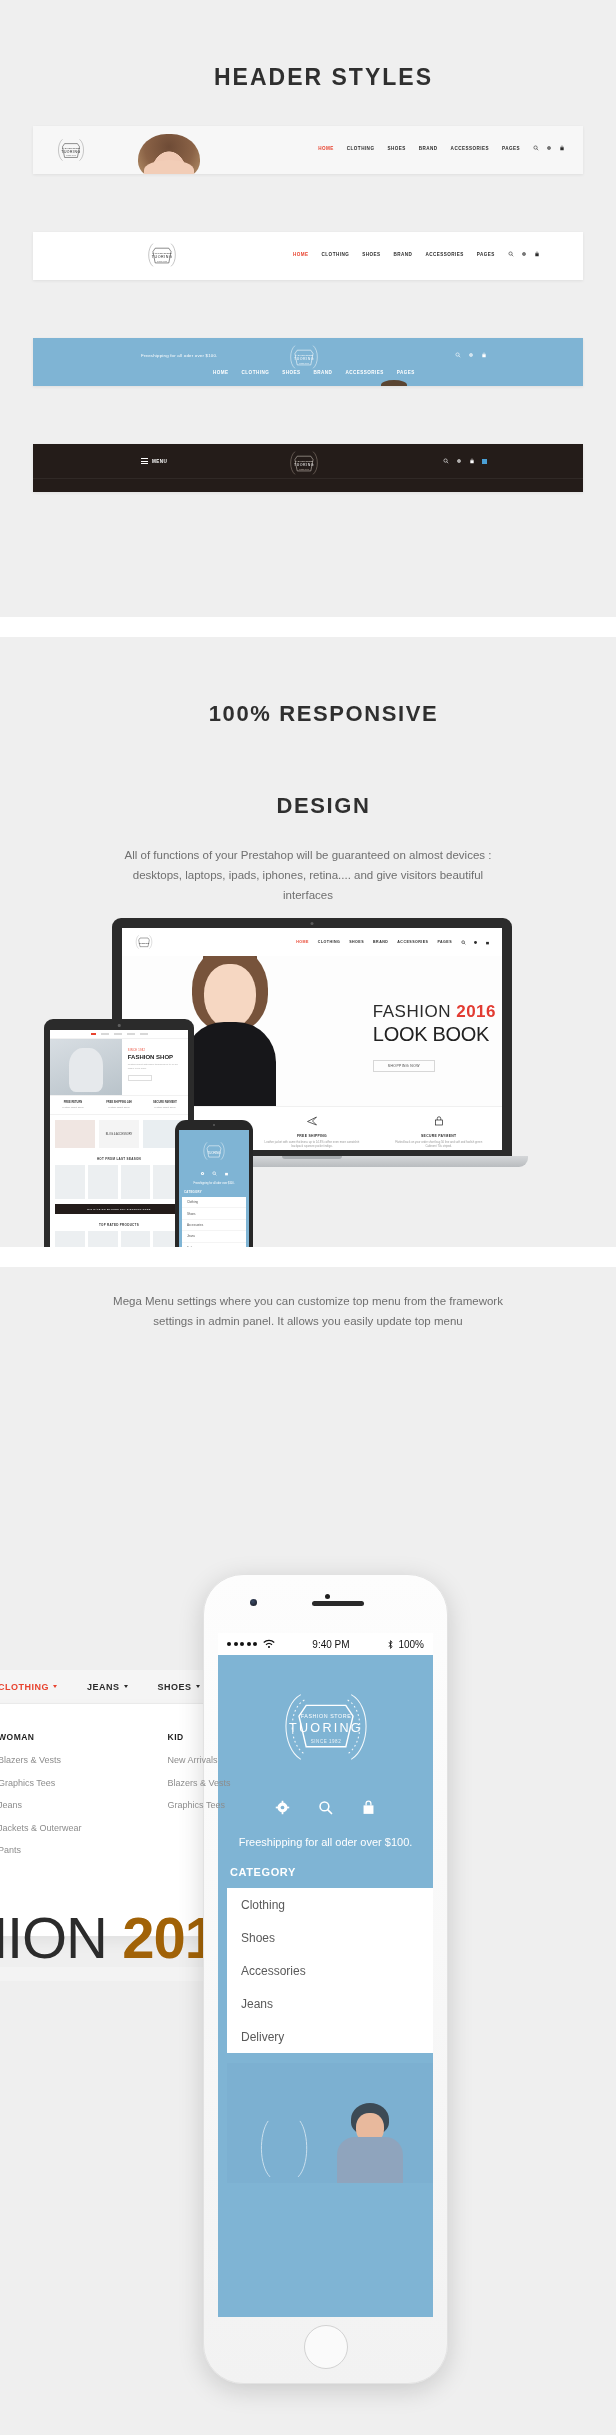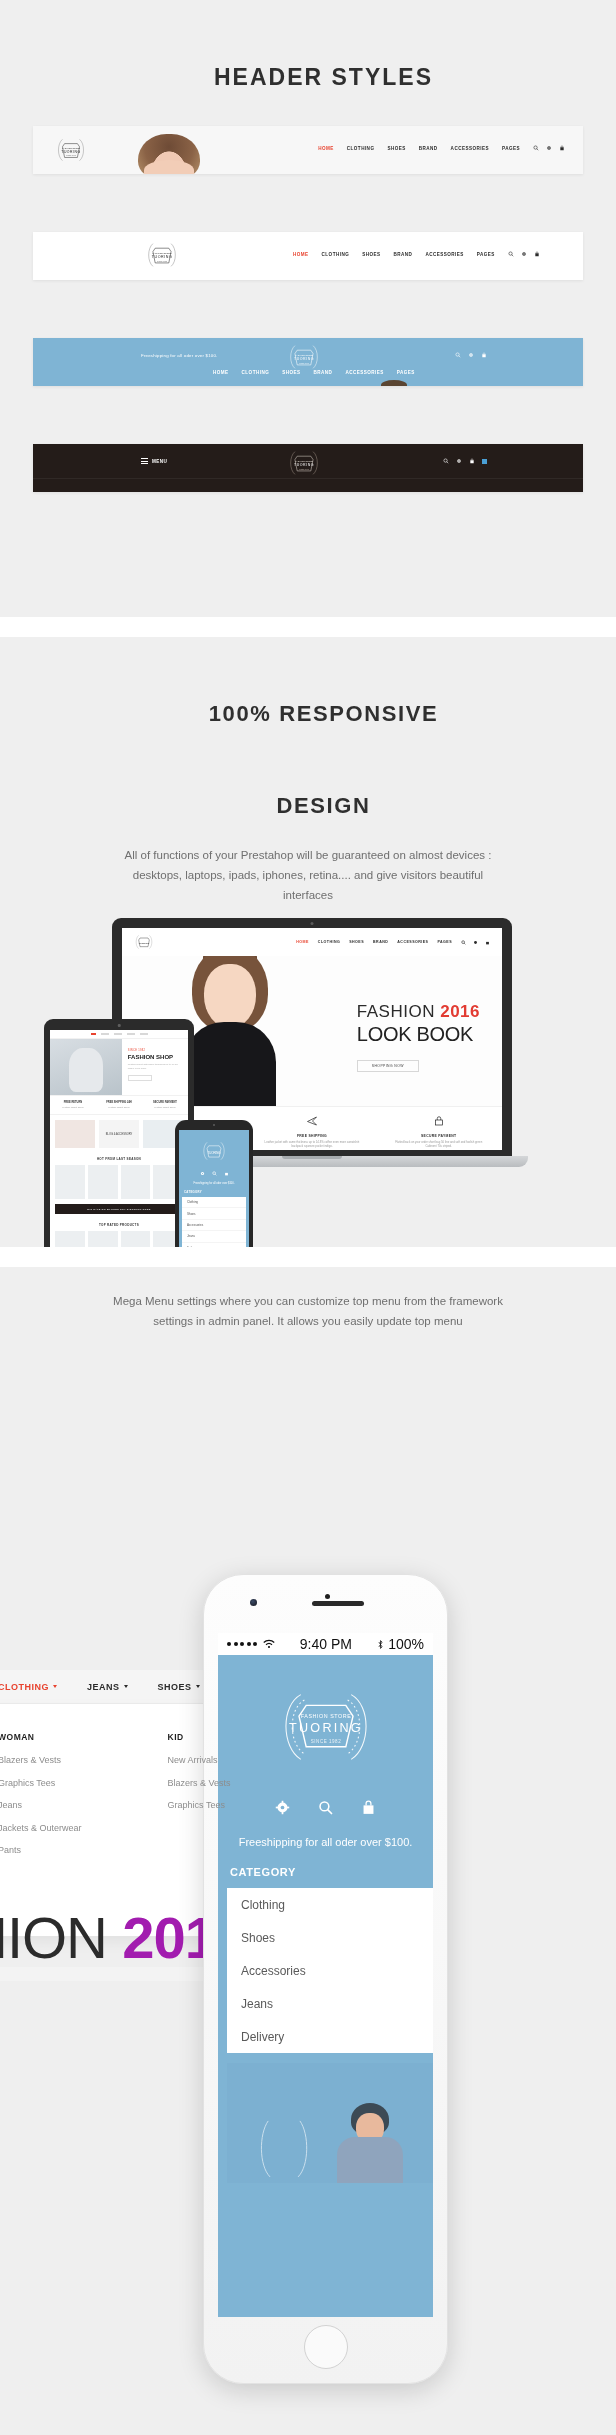--- a/index.html
+++ b/index.html
@@ -113,21 +113,21 @@
   .lp-model {
     position:absolute; left:52px; top:-10px; width:112px; height:170px;
     background:
       radial-gradient(ellipse at 50% 82%, #1a1a1a 0 38%, rgba(0,0,0,0) 39%),
       radial-gradient(ellipse at 52% 30%, #f3d2bd 0 30%, rgba(243,210,189,0) 31%),
       radial-gradient(ellipse at 50% 14%, #6d4a34 0 34%, rgba(109,74,52,0) 35%);
   }
   .lp-model .hair{ position:absolute; left:18px; top:0; width:76px; height:86px; border-radius:50% 50% 44% 44%; background:#77533b; }
   .lp-model .face{ position:absolute; left:30px; top:18px; width:52px; height:64px; border-radius:46% 46% 50% 50%; background:#f6d7c2; }
   .lp-model .body{ position:absolute; left:10px; top:76px; width:92px; height:94px; border-radius:40px 40px 0 0; background:#17171a; }
-  .lp-hero-text { position:absolute; right:22px; top:46px; text-align:left; }
+  .lp-hero-text { position:absolute; right:6px; top:46px; text-align:left; }
   .lp-fashion { font-size:17px; letter-spacing:.5px; color:#2b2b2b; font-weight:300; }
   .lp-fashion b { color:#e23b32; font-weight:bold; }
   .lp-look { font-size:20px; font-weight:normal; color:#222; letter-spacing:-.3px; margin-top:1px; }
   .lp-btn { margin-top:14px; border:1px solid #d7d7d7; width:62px;height:12px; display:flex;align-items:center;justify-content:center; font-size:3.4px; letter-spacing:.4px; color:#3a3a3a;}
   .lp-feats { display:flex; height:50px; border-top:1px solid #f0f0f0; }
   .lp-feat { flex:1; text-align:center; padding-top:6px; }
   .lp-feat .t { font-size:3.4px; font-weight:bold; color:#2b2b2b; margin-top:3px; letter-spacing:.3px;}
   .lp-feat .d { font-size:2.8px; color:#9a9a9a; line-height:4.4px; padding:0 14px; margin-top:2px;}
 
   .tablet { position:absolute; left:44px; top:105px; width:150px; height:240px; background:#2b2b2b; border-radius:9px; padding:11px 6px; }
@@ -194,39 +194,39 @@
       radial-gradient(ellipse at 80% 75%, rgba(205,205,205,.6) 0 26%, rgba(205,205,205,0) 27%);
     opacity:.9;
   }
   .mega-cols{ position:relative; display:flex; padding:28px 0 0 26px; gap:86px; z-index:2;}
   .mega-col h4{ font-size:8.5px; letter-spacing:.5px; color:#1f1f1f; margin-bottom:13px;}
   .mega-col a{ display:block; font-size:9px; color:#8d8d8d; text-decoration:none; margin-bottom:12.5px;}
   .mega-fashion{
     position:absolute; left:-34px; top:637px; font-size:58px; font-weight:300;
     letter-spacing:-1px; color:#2b2b2b; white-space:nowrap;
   }
-  .mega-fashion b{ color:#a21caf; font-weight:bold; }
+  .mega-fashion b{ color:#a16207; font-weight:bold; }
   .mega-lowerband{ position:absolute; left:-28px; top:700px; width:380px; height:14px; background:#f3f3f3; }
 
   
   .bigphone{
     position:absolute; left:203px; top:307px; width:245px; height:810px;
     background:linear-gradient(#fdfdfd,#f2f2f2);
     border-radius:40px; box-shadow:0 6px 26px rgba(0,0,0,.16);
     border:1px solid #e2e2e2;
     padding:58px 14px 66px 14px;
   }
   .bp-cam{ position:absolute; left:50%; top:24px; width:7px;height:7px;border-radius:50%;
     background:radial-gradient(circle at 40% 35%,#3a4a66,#15161c); transform:translateX(-76px);}
   .bp-sensor{ position:absolute; left:50%; top:19px; width:5px;height:5px;border-radius:50%;background:#1f1f1f;transform:translateX(-1px);}
   .bp-speaker{ position:absolute; left:50%; top:26px; width:52px;height:5px;border-radius:3px;background:#2a2a2a;transform:translateX(-14px);}
   .bp-home{ position:absolute; left:50%; bottom:14px; width:44px;height:44px;border-radius:50%;
     border:1.5px solid #d2d2d2; transform:translateX(-50%); background:#fafafa;}
   .bp-screen{ width:100%; height:100%; background:#7fb4d4; overflow:hidden; position:relative;}
-  .bp-status{ height:22px; background:#fff; display:flex; align-items:center; justify-content:space-between; padding:0 9px; font-size:14px; color:#111;}
+  .bp-status{ height:22px; background:#fff; display:flex; align-items:center; justify-content:space-between; padding:0 9px; font-size:10px; color:#111;}
   .bp-status .dots{ display:flex; align-items:center; gap:2.5px; }
   .bp-status .dots i{ width:4px;height:4px;border-radius:50%;background:#111;display:block;}
   .bp-status .right{ display:flex; align-items:center; gap:4px;}
   .bp-logo{ text-align:center; padding-top:26px; }
   .bp-icons{ display:flex; justify-content:center; gap:26px; margin-top:22px; }
   .bp-note{ text-align:center; color:#fff; font-size:11px; margin-top:20px; }
   .bp-cat{ color:#fff; font-size:11px; font-weight:bold; letter-spacing:.6px; padding:18px 0 10px 12px; }
   .bp-list{ background:#fff; margin-left:9px; }
   .bp-list div{ font-size:12px; color:#5a5a5a; padding:9.5px 14px; }
   .bp-banner{ margin-top:10px; margin-left:9px; height:120px; background:#7cb0d1; position:relative; overflow:hidden;}

